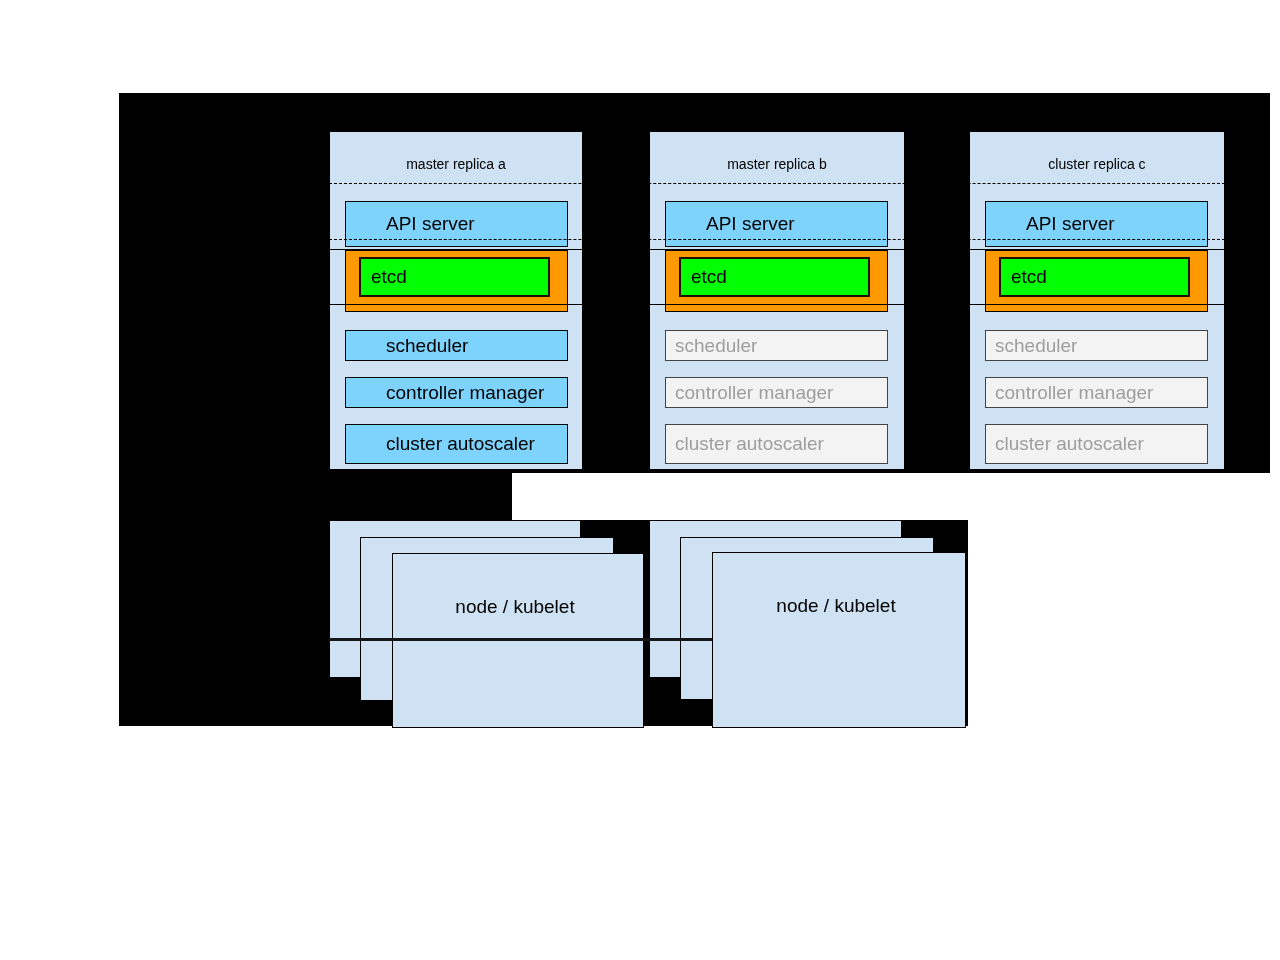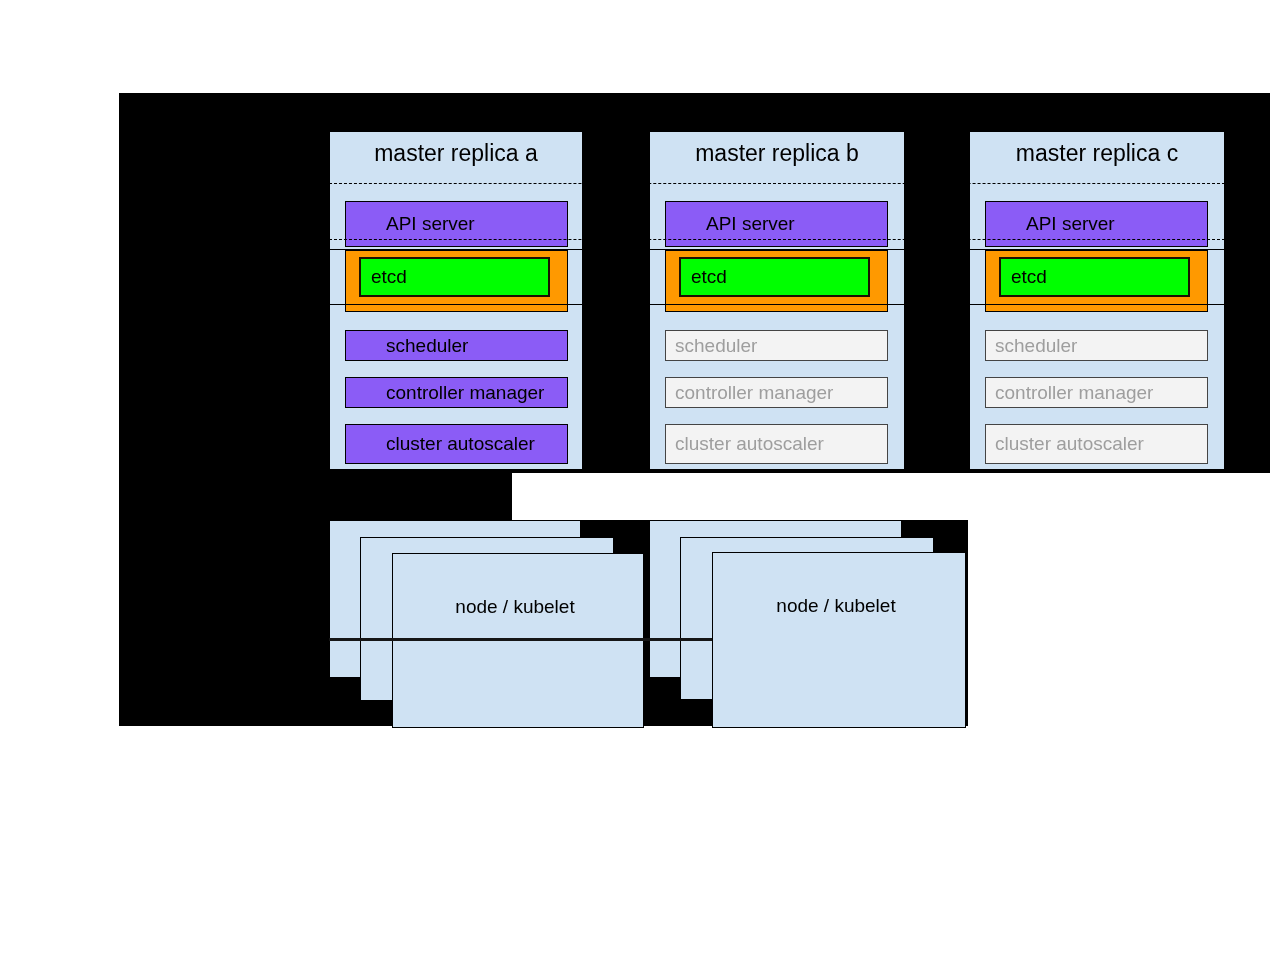--- a/index.html
+++ b/index.html
@@ -3,26 +3,26 @@
 <meta charset="utf-8">
 <style>
   html,body{margin:0;padding:0;background:#ffffff;}
   #stage{position:relative;width:1280px;height:960px;background:#ffffff;overflow:hidden;
          font-family:"Liberation Sans",sans-serif;color:#000;}
   .abs{position:absolute;box-sizing:border-box;}
   .black{background:#000;}
   
   .master{position:absolute;box-sizing:border-box;top:131px;height:339px;
           background:#cfe2f3;border:1px solid #000;z-index:1;}
-  .m-title{position:absolute;left:0;right:0;top:1px;height:40px;display:flex;
-           align-items:center;justify-content:center;font-size:23px;}
+  .m-title{position:absolute;left:0;right:0;top:12px;height:40px;display:flex;
+           align-items:center;justify-content:center;font-size:14px;}
   .comp{position:absolute;left:15px;width:223px;box-sizing:border-box;
         border:1px solid #000;display:flex;align-items:center;
         padding-left:9px;font-size:19px;overflow:hidden;}
-  .comp.orange{background:#8b5cf6;padding-left:40px;}
+  .comp.orange{background:#7dd3fc;padding-left:40px;}
   .comp.inactive{background:#f3f3f3;border:1px solid #444;color:#9e9e9e;}
   .comp-api{top:69px;height:46px;}
   .etcd-wrap{position:absolute;left:15px;top:118px;width:223px;height:62px;
              box-sizing:border-box;background:#ff9900;border:1px solid #000;}
   .etcd-pill{position:absolute;left:13px;top:6px;width:191px;height:40px;
              box-sizing:border-box;background:#00ff00;border:2px solid #1c1100;
              border-radius:0;display:flex;align-items:center;
              padding-left:10px;font-size:19px;color:#000;}
   .comp-sched{top:198px;height:31px;}
   .comp-cm{top:245px;height:31px;}
@@ -65,21 +65,21 @@
     <div class="comp orange comp-api">API server</div>
     <div class="etcd-wrap">
       <div class="etcd-pill">etcd</div>
     </div>
     <div class="comp inactive comp-sched">scheduler</div>
     <div class="comp inactive comp-cm">controller manager</div>
     <div class="comp inactive comp-ca">cluster autoscaler</div>
   </div>
 
   <div class="master" style="left:969px;width:256px;">
-    <div class="m-title">master replica c</div>
+    <div class="m-title">cluster replica c</div>
     <div class="comp orange comp-api">API server</div>
     <div class="etcd-wrap">
       <div class="etcd-pill">etcd</div>
     </div>
     <div class="comp inactive comp-sched">scheduler</div>
     <div class="comp inactive comp-cm">controller manager</div>
     <div class="comp inactive comp-ca">cluster autoscaler</div>
   </div>
 
   <div class="hline dashed" style="top:183px;"></div>

